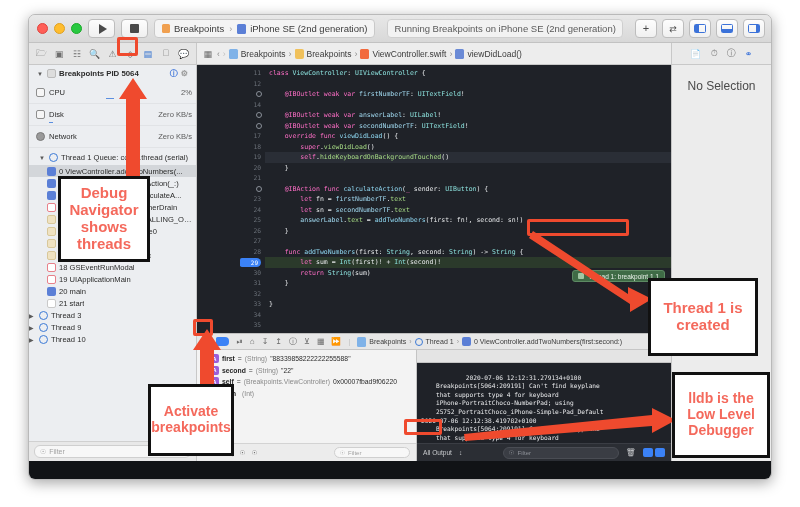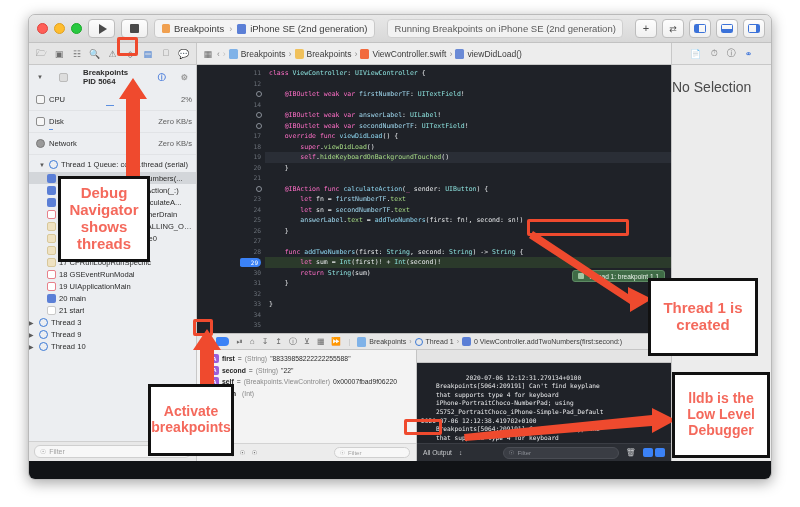--- a/index.html
+++ b/index.html
@@ -69,21 +69,21 @@
   .cicon.fn{background:#6a8ad6;}
   .rsidebar-head { width:100px; border-left:1px solid #c8c8c8; display:flex; align-items:center;
                    justify-content:center; gap:9px; color:#7d7d7d; font-size:9px; background:#e9e9e9;}
 
   
   .body { display:flex; height:396px; }
 
   
   .navigator { width:168px; background:#eceef1; border-right:1px solid #c8c8c8;
                display:flex; flex-direction:column; font-size:7.6px; color:#2b2b2b; }
-  .proc-head { display:flex; align-items:center; gap:15px; padding:3px 8px; font-weight:bold; font-size:7.8px;}
+  .proc-head { display:flex; align-items:center; gap:3px; padding:3px 8px; font-weight:bold; font-size:7.8px;}
   .disc { color:#5b5b5b; font-size:6px; width:7px; }
   .gaugerow { display:flex; align-items:center; gap:4px; padding:2px 4px 2px 7px;
               border-bottom:1px solid #e1e3e6; position:relative; height:22px;}
   .gicon { width:9px;height:9px;border:1px solid #8e8e8e;border-radius:2px;background:#f6f6f6;}
   .gicon.round{border-radius:50%;background:#9a9a9a;border-color:#7a7a7a;}
   .glabel { flex:1; }
   .gval { color:#5c5c5c; }
   .spark { position:absolute; left:20px; right:28px; bottom:2px; height:6px; }
   .spark i { position:absolute; bottom:0; height:1.3px; background:#5b8fe0; }
 
@@ -164,21 +164,21 @@
              align-items:center; gap:7px; padding:0 6px; font-size:6.6px; color:#c8cacd;}
   .cfilter { width:116px;height:12px;border:1px solid #4a4d54;border-radius:6px;background:#3a3d44;
              display:flex;align-items:center;gap:3px;padding:0 5px;font-size:6.2px;color:#8d9097;}
   .trash{color:#c8cacd;font-size:8px;}
   .splitbtns{display:flex;gap:2px;}
   .sb{width:10px;height:9px;border:1.4px solid #3b82f6;border-radius:1.5px;}
   .sb.fill{background:#3b82f6;}
 
   
   .rsidebar { width:100px; background:#ececec; border-left:1px solid #c4c4c4;
-              padding-top:14px; text-align:left; font-size:14px; color:#4a4a4a; }
+              padding-top:14px; text-align:center; font-size:12px; color:#4a4a4a; }
 
   
   .winbottom { height:18px; background:#111316; }
 
   
   .note {
     position:absolute; background:#fff; border:3px solid #111; color:#f4695c;
     display:flex; align-items:center; justify-content:flex-start; text-align:center;
     font-weight:bold; line-height:1.12; z-index:40;
   }

